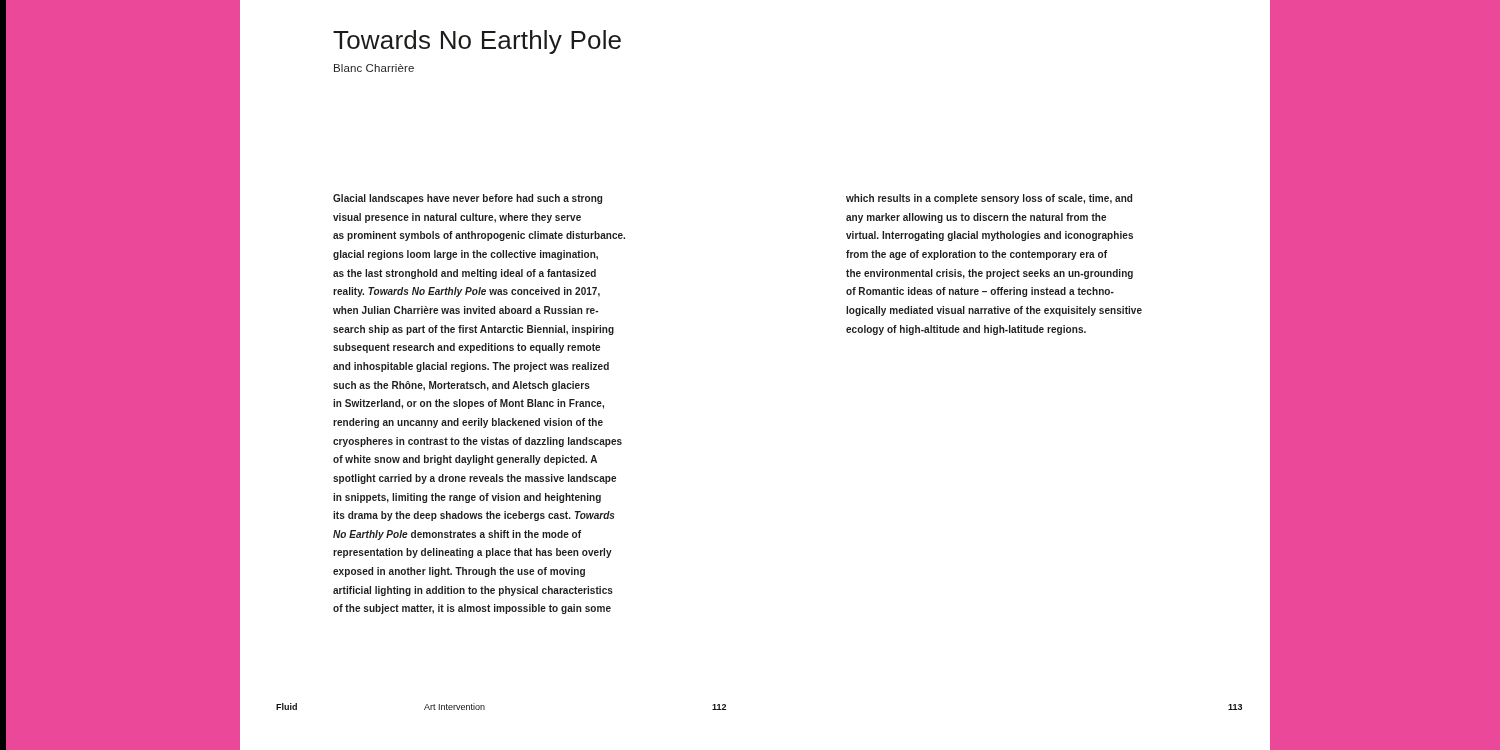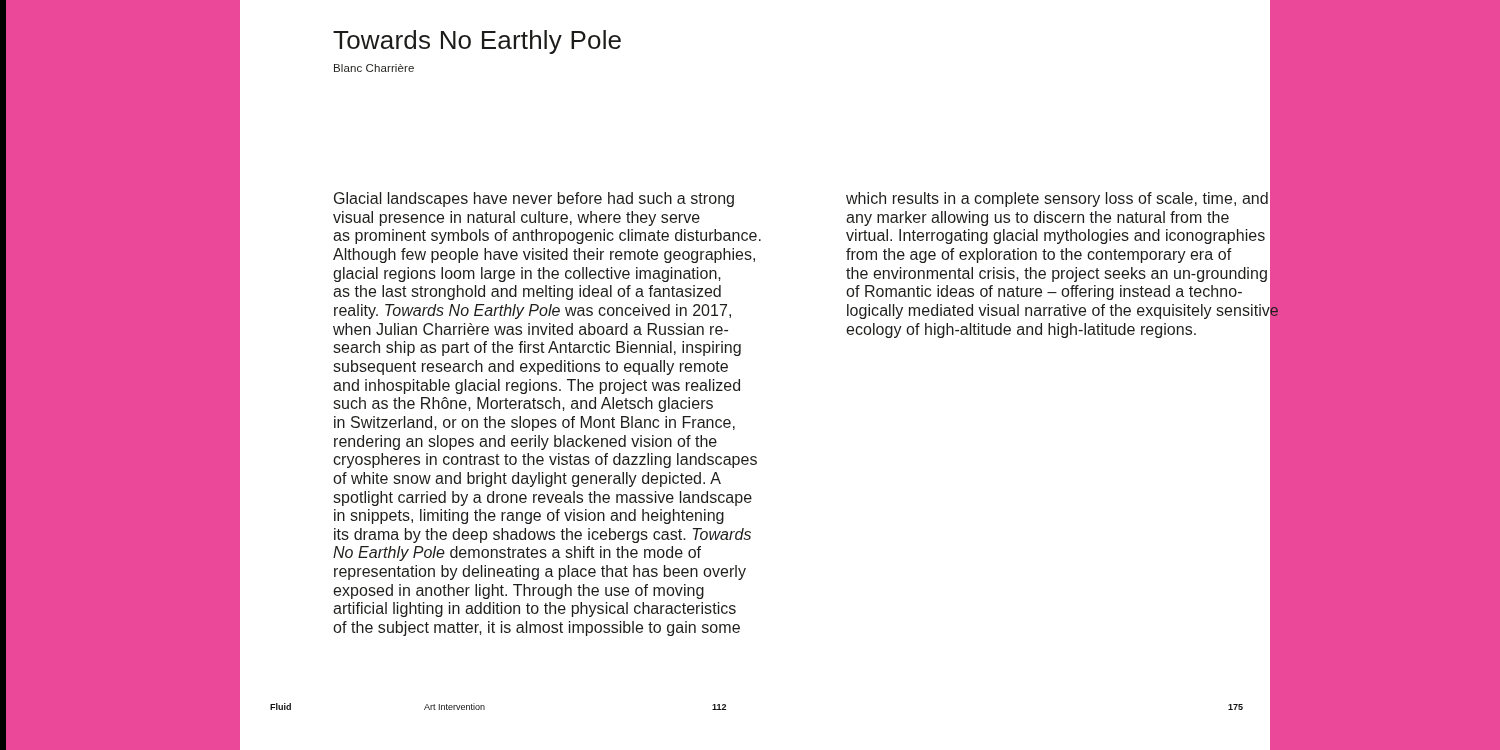--- a/index.html
+++ b/index.html
@@ -42,73 +42,73 @@
     top: 62px;
     font-size: 11.5px;
     letter-spacing: 0.1px;
     color: #242422;
     white-space: nowrap;
   }
   .text-col {
     position: absolute;
     top: 190px;
     width: 420px;
-    font-size: 16px;
+    font-size: 10px;
     color: #1f1f1d;
     letter-spacing: 0.05px;
+    font-weight: bold;
   }
   .text-col .textline {
     height: 18.66px;
     line-height: 18.66px;
     white-space: nowrap;
   }
   .text-col .em {
     font-style: italic;
   }
   .col-left  { left: 93px; }
   .col-right { left: 606px; }
   .footer-item {
     position: absolute;
     top: 702px;
     font-size: 9px;
     line-height: 11px;
     color: #111111;
     white-space: nowrap;
   }
   .fw-bold { font-weight: bold; }
-  .f-publication { left: 30px; }
+  .f-publication { left: 36px; }
   .f-section     { left: 184px; }
   .f-page-left   { left: 472px; }
   .f-page-right  { left: 988px; }
 </style>
 </head>
 <body>
 
 <div class="stage">
   <div class="paper">
 
     <h1 class="title" style="margin:0; font-weight:normal;">Towards No Earthly Pole</h1>
 
     <div class="author">Blanc Charrière</div>
 
     <div class="text-col col-left">
         <div class="textline"><span>Glacial landscapes have never before had such a strong</span></div>
         <div class="textline"><span>visual presence in natural culture, where they serve</span></div>
         <div class="textline"><span>as prominent symbols of anthropogenic climate disturbance.</span></div>
-        <div class="textline"><span>Although few people have visited their remote geographies,</span></div>
         <div class="textline"><span>glacial regions loom large in the collective imagination,</span></div>
         <div class="textline"><span>as the last stronghold and melting ideal of a fantasized</span></div>
         <div class="textline"><span>reality. </span><span class="em">Towards No Earthly Pole</span><span> was conceived in 2017,</span></div>
         <div class="textline"><span>when Julian Charrière was invited aboard a Russian re-</span></div>
         <div class="textline"><span>search ship as part of the first Antarctic Biennial, inspiring</span></div>
         <div class="textline"><span>subsequent research and expeditions to equally remote</span></div>
         <div class="textline"><span>and inhospitable glacial regions. The project was realized</span></div>
         <div class="textline"><span>such as the Rhône, Morteratsch, and Aletsch glaciers</span></div>
         <div class="textline"><span>in Switzerland, or on the slopes of Mont Blanc in France,</span></div>
-        <div class="textline"><span>rendering an slopes and eerily blackened vision of the</span></div>
+        <div class="textline"><span>rendering an uncanny and eerily blackened vision of the</span></div>
         <div class="textline"><span>cryospheres in contrast to the vistas of dazzling landscapes</span></div>
         <div class="textline"><span>of white snow and bright daylight generally depicted. A</span></div>
         <div class="textline"><span>spotlight carried by a drone reveals the massive landscape</span></div>
         <div class="textline"><span>in snippets, limiting the range of vision and heightening</span></div>
         <div class="textline"><span>its drama by the deep shadows the icebergs cast. </span><span class="em">Towards</span></div>
         <div class="textline"><span class="em">No Earthly Pole</span><span> demonstrates a shift in the mode of</span></div>
         <div class="textline"><span>representation by delineating a place that has been overly</span></div>
         <div class="textline"><span>exposed in another light. Through the use of moving</span></div>
         <div class="textline"><span>artificial lighting in addition to the physical characteristics</span></div>
         <div class="textline"><span>of the subject matter, it is almost impossible to gain some</span></div>
@@ -124,16 +124,16 @@
         <div class="textline"><span>logically mediated visual narrative of the exquisitely sensitive</span></div>
         <div class="textline"><span>ecology of high-altitude and high-latitude regions.</span></div>
       </div>
 
     <div class="footer-item fw-bold f-publication">Fluid</div>
 
     <div class="footer-item f-section">Art Intervention</div>
 
     <div class="footer-item fw-bold f-page-left">112</div>
 
-    <div class="footer-item fw-bold f-page-right">175</div>
+    <div class="footer-item fw-bold f-page-right">113</div>
 
   </div>
 </div>
 
 </body></html>

